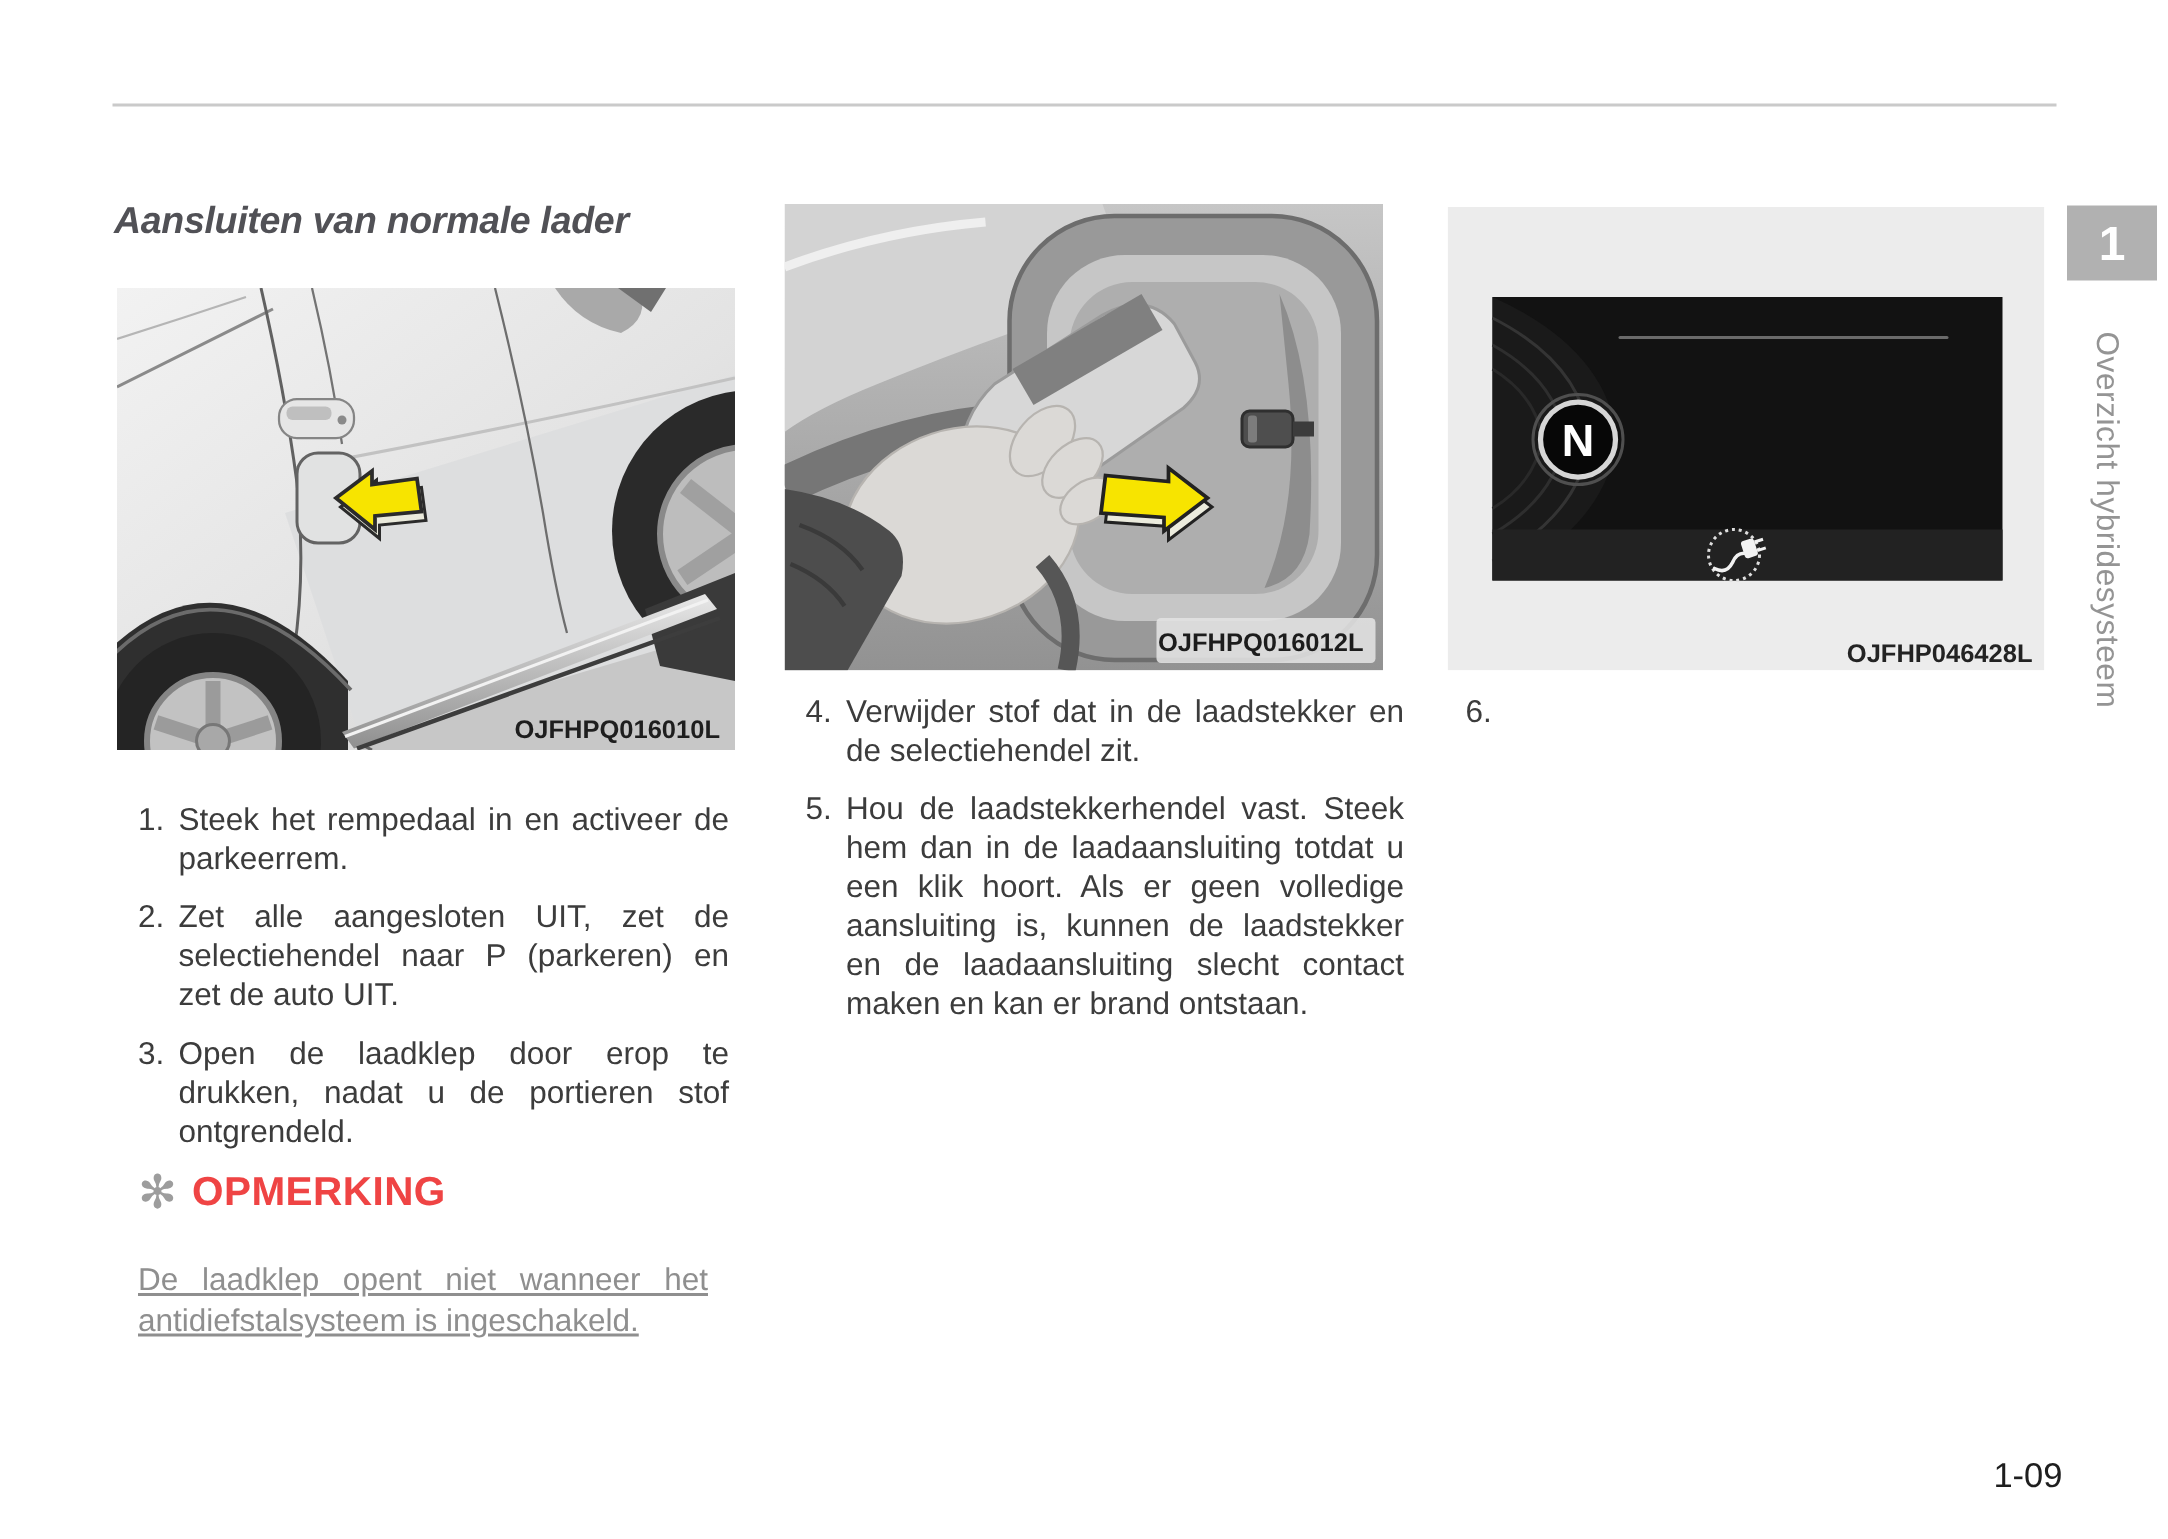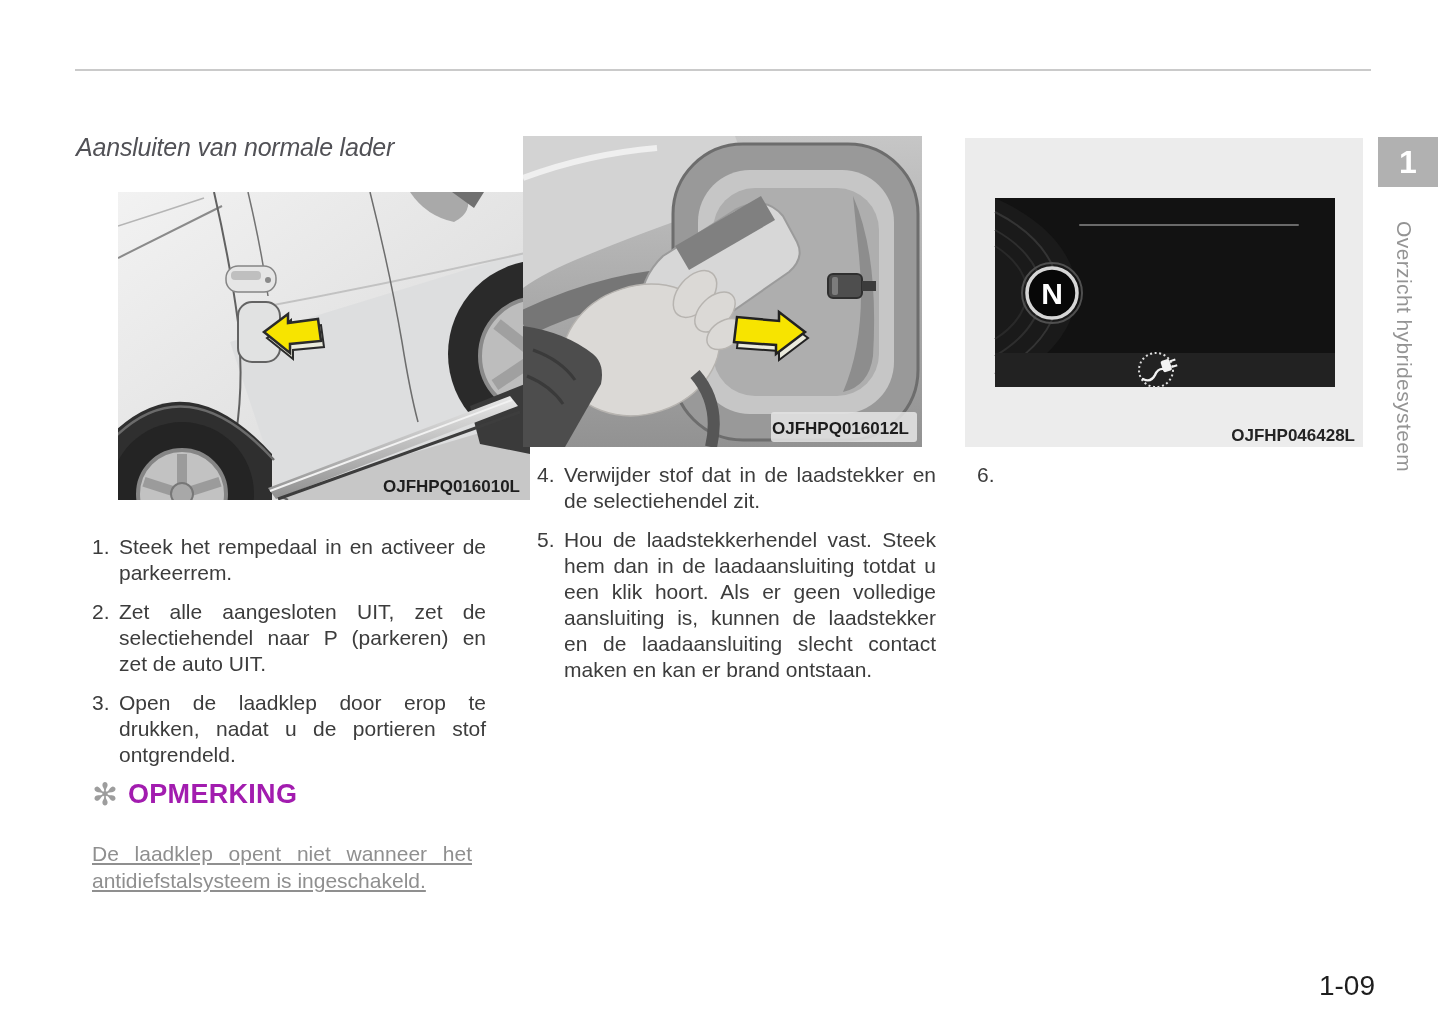--- a/index.html
+++ b/index.html
@@ -6,70 +6,70 @@
   html,body { width:1445px; height:1026px; }
   body {
     position:relative; background:#ffffff; overflow:hidden;
     font-family:"Liberation Sans", sans-serif; color:#3c3c3c;
   }
   .abs { position:absolute; }
 
   .top-rule { left:75px; top:69px; width:1296px; height:2px; background:#cacaca; }
 
   .title {
-    left:76px; top:133px; font-size:25px; font-weight:normal; font-style:italic;
+    left:76px; top:133px; font-size:25px; font-weight:bold; font-style:italic;
     color:#515156; letter-spacing:-0.2px;
   }
 
   .fig { overflow:hidden; }
   .fig svg { display:block; }
 
   .steps { list-style:none; }
   .step {
     position:relative; padding-left:27px; margin-bottom:13px;
     font-size:21px; line-height:26px; text-align:justify; color:#3c3c3c;
   }
   .step .num { position:absolute; left:0; top:0; }
   .step p + p { margin-top:0; }
 
   #steps-left  { left:92px;  top:534px; width:394px; }
   #steps-mid   { left:537px; top:462px; width:399px; }
   #steps-right { left:977px; top:462px; width:399px; }
 
   .note-head { left:92px; top:779px; display:flex; align-items:center; gap:10px; }
   .note-sym  { font-size:31px; color:#9d9d9d; line-height:1; }
-  .note-title{ font-size:27px; font-weight:bold; color:#a21caf; letter-spacing:0.3px; }
+  .note-title{ font-size:27px; font-weight:bold; color:#ef4444; letter-spacing:0.3px; }
   .note-body {
     left:92px; top:840px; width:380px; font-size:21px; line-height:27px;
     color:#8f8f8f; text-align:justify;text-decoration:underline;
   }
 
   .chapter-tab {
     left:1378px; top:137px; width:60px; height:50px; background:#b1b1b1;
     color:#ffffff; font-size:32px; font-weight:bold;
     display:flex; align-items:center; justify-content:center;
   }
   .side-label {
     left:1392px; top:221px; writing-mode:vertical-rl; text-orientation:mixed;
     font-size:21px; color:#949494; letter-spacing:0.4px; white-space:nowrap;
   }
   .page-num {
     left:1255px; top:970px; width:120px; text-align:right;
-    font-size:28px; color:#1e1e1e;
+    font-size:23px; color:#1e1e1e;
   }
   .fig-code { font-family:"Liberation Sans", sans-serif; }
 </style>
 </head>
 <body>
 
 <div class="abs top-rule"></div>
 
 <h1 class="abs title">Aansluiten van normale lader</h1>
 
-<div class="abs fig" style="left:78px; top:192px; width:412px; height:308px;margin-left:40px;">
+<div class="abs fig" style="left:78px; top:192px; width:412px; height:308px;">
   <svg width="412" height="308" viewBox="0 0 412 308">
     <defs>
       <linearGradient id="bg1" x1="0" y1="0" x2="1" y2="1">
         <stop offset="0" stop-color="#f2f2f2"></stop>
           <stop offset="0.55" stop-color="#e3e3e3"></stop>
           <stop offset="1" stop-color="#d0d0d0"></stop>
       </linearGradient>
       <linearGradient id="sill1" x1="0" y1="0" x2="0" y2="1">
         <stop offset="0" stop-color="#e8e8e8"></stop>
           <stop offset="1" stop-color="#8f8f8f"></stop>

